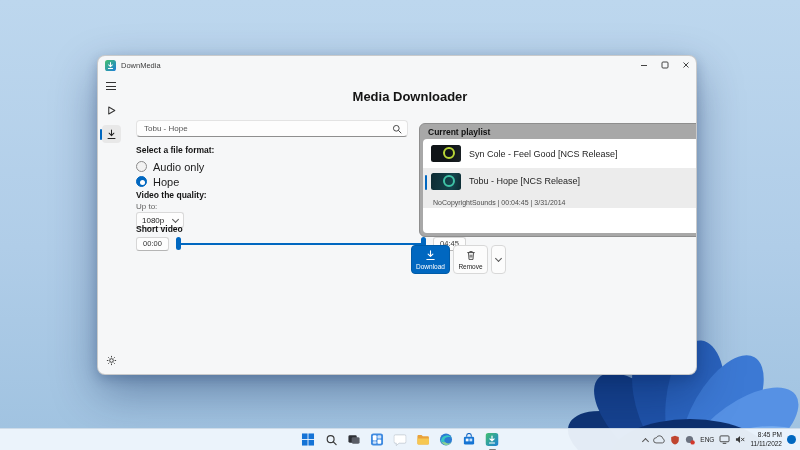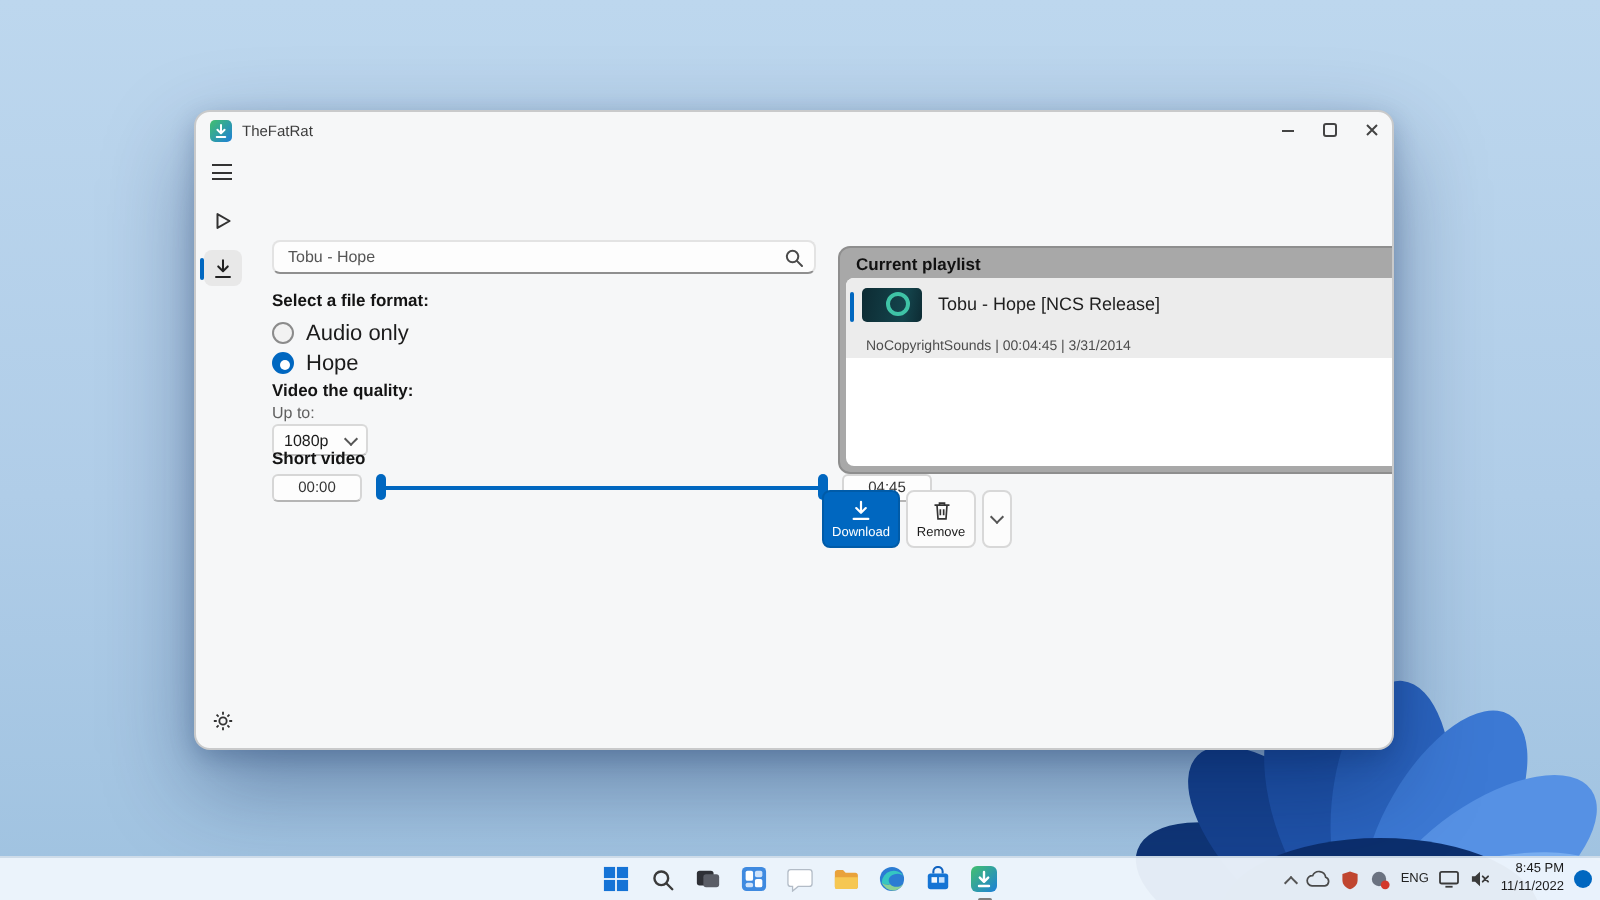--- a/index.html
+++ b/index.html
@@ -52,21 +52,21 @@
     background:#fdfdfd; border:1px solid #d9d9d9; border-bottom-color:#bdbdbd; border-radius:3px;
     display:flex; align-items:center; justify-content:space-between; padding:0 5px; }
   .dropdown span { font-size:8px; color:#1c1c1c; }
 
   .chev { width:5px; height:5px; border-right:1.2px solid #555; border-bottom:1.2px solid #555;
     transform:rotate(45deg); margin-top:-2px; }
   .chev.up { transform:rotate(-135deg); margin-top:3px; }
 
   .trim-row { position:absolute; left:12px; top:162px; width:330px; height:15px;
     display:flex; align-items:center; gap:7px; }
-  .time-box { width:45px; height:14px; border:1px solid #d6d6d6; border-bottom-color:#b5b5b5;
+  .time-box { width:33px; height:14px; border:1px solid #d6d6d6; border-bottom-color:#b5b5b5;
     background:#fdfdfd; border-radius:3px; font-size:7.5px; color:#333;
     display:flex; align-items:center; justify-content:center; }
   .slider { position:relative; flex:1; height:15px; }
   .slider .track { position:absolute; left:2px; right:2px; top:6.5px; height:2px; background:#0067c0; border-radius:1px; }
   .handle { position:absolute; top:1px; width:5px; height:13px; background:#0067c0; border-radius:2.5px; }
   .handle.start { left:0; } .handle.end { right:0; }
 
   
   .playlist { position:absolute; left:295px; top:49px; width:306px; height:114px;
     background:#a8a8a8; border:1px solid #8e8e8e; border-radius:6px; padding:0 3px 16px; }
@@ -142,21 +142,21 @@
     </g>
   </svg>
 
   <div class="window">
 
     <div class="titlebar">
       <svg width="11" height="11" viewBox="0 0 13 13">
         <rect width="13" height="13" rx="3" fill="url(#appgrad)"></rect>
         <path d="M6.5 3v4.6M4.4 5.8l2.1 2.1 2.1-2.1M4 10h5" stroke="#fff" stroke-width="1.2" fill="none" stroke-linecap="round" stroke-linejoin="round"></path>
       </svg>
-      <span class="app-title">TheFatRat</span>
+      <span class="app-title">DownMedia</span>
       <span class="win-ctl">
         <svg width="8" height="8" viewBox="0 0 8 8">
             <line x1="1" y1="4.5" x2="7" y2="4.5" stroke="#444" stroke-width="1"></line>
           </svg>
       </span>
       <span class="win-ctl">
         <svg width="8" height="8" viewBox="0 0 8 8">
             <rect x="1" y="1" width="6" height="6" rx="1" fill="none" stroke="#444" stroke-width="1"></rect>
           </svg>
       </span>
@@ -190,20 +190,21 @@
         <div class="rail-spacer"></div>
         <div class="rail-btn">
           <svg width="11" height="11" viewBox="0 0 12 12">
             <circle cx="6" cy="6" r="2" fill="none" stroke="#333" stroke-width="1"></circle>
             <path d="M6 1v1.6M6 9.4V11M1 6h1.6M9.4 6H11M2.5 2.5l1.1 1.1M8.4 8.4l1.1 1.1M9.5 2.5 8.4 3.6M3.6 8.4 2.5 9.5" stroke="#333" stroke-width="1"></path>
           </svg>
         </div>
       </nav>
 
       <main class="main">
+        <h1 class="page-title">Media Downloader</h1>
 
         <input class="search-input" value="Tobu - Hope" style="">
         <svg class="search-glyph" width="10" height="10" viewBox="0 0 14 14">
           <circle cx="6" cy="6" r="4" fill="none" stroke="#4a4a4a" stroke-width="1.4"></circle>
           <line x1="9.2" y1="9.2" x2="12.6" y2="12.6" stroke="#4a4a4a" stroke-width="1.4" stroke-linecap="round"></line>
         </svg>
 
         <div class="sec-label" style="top:71px">Select a file format:</div>
         <div class="radio-row" style="top:86px">
           <span class="radio"></span>
@@ -230,20 +231,26 @@
             <span class="track"></span>
             <span class="handle start"></span>
             <span class="handle end"></span>
           </span>
           <span class="time-box">04:45</span>
         </div>
 
         <div class="playlist">
           <div class="pl-title">Current playlist</div>
           <div class="pl-list">
+            <div class="pl-item">
+              <span class="thumb syncole">
+                <span class="ring lime"></span>
+              </span>
+              <span class="pl-item-title">Syn Cole - Feel Good [NCS Release]</span>
+            </div>
             <div class="pl-item sel">
               <span class="sel-bar"></span>
               <span class="thumb tobu">
                 <span class="ring teal"></span>
               </span>
               <span class="pl-item-title">Tobu - Hope [NCS Release]</span>
               <span class="pl-details">NoCopyrightSounds | 00:04:45 | 3/31/2014</span>
             </div>
           </div>
         </div>

